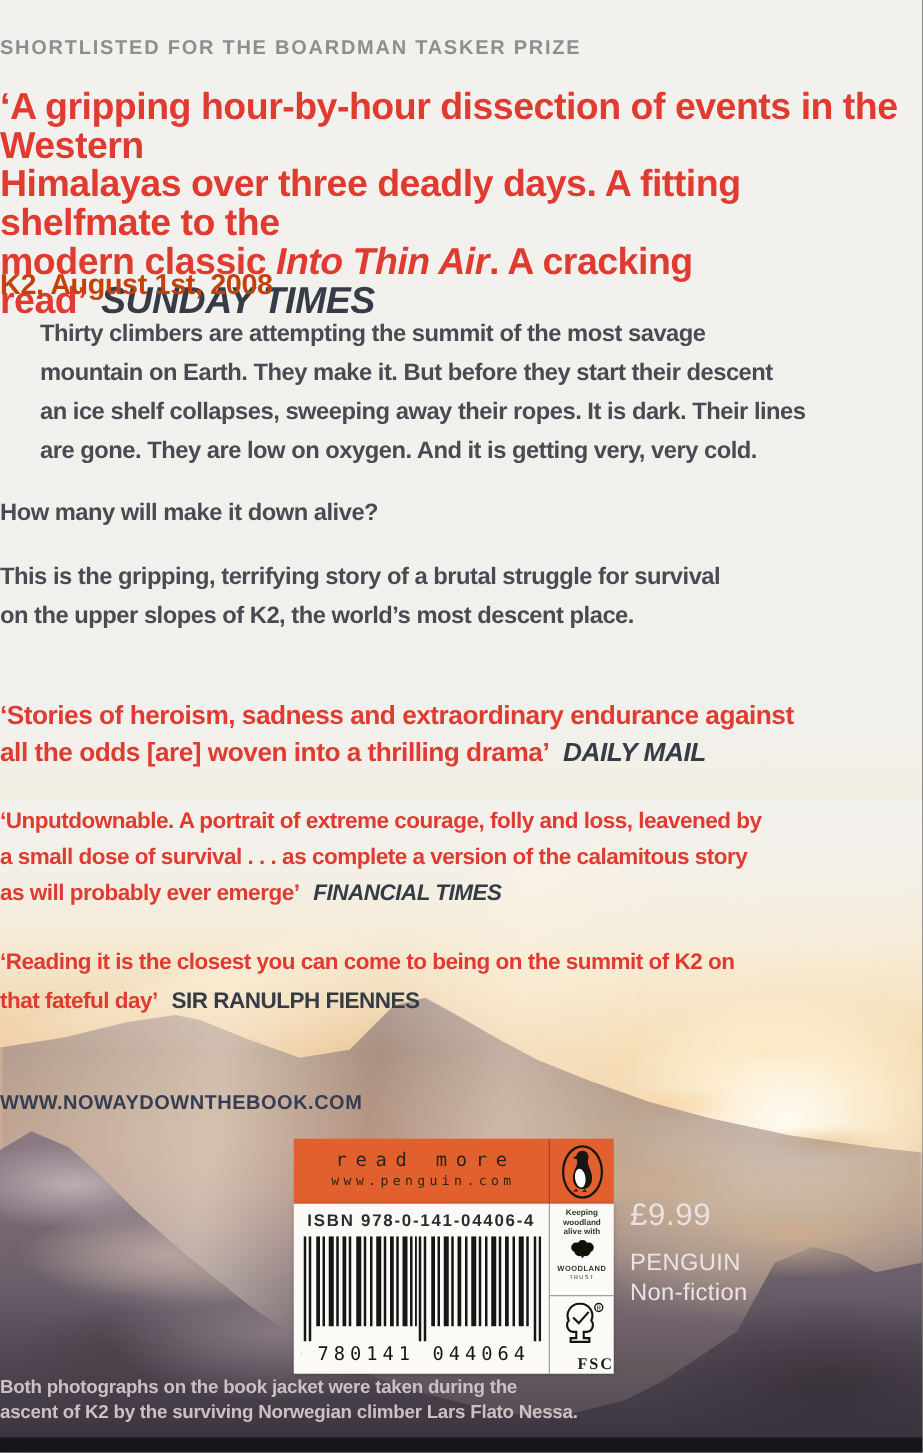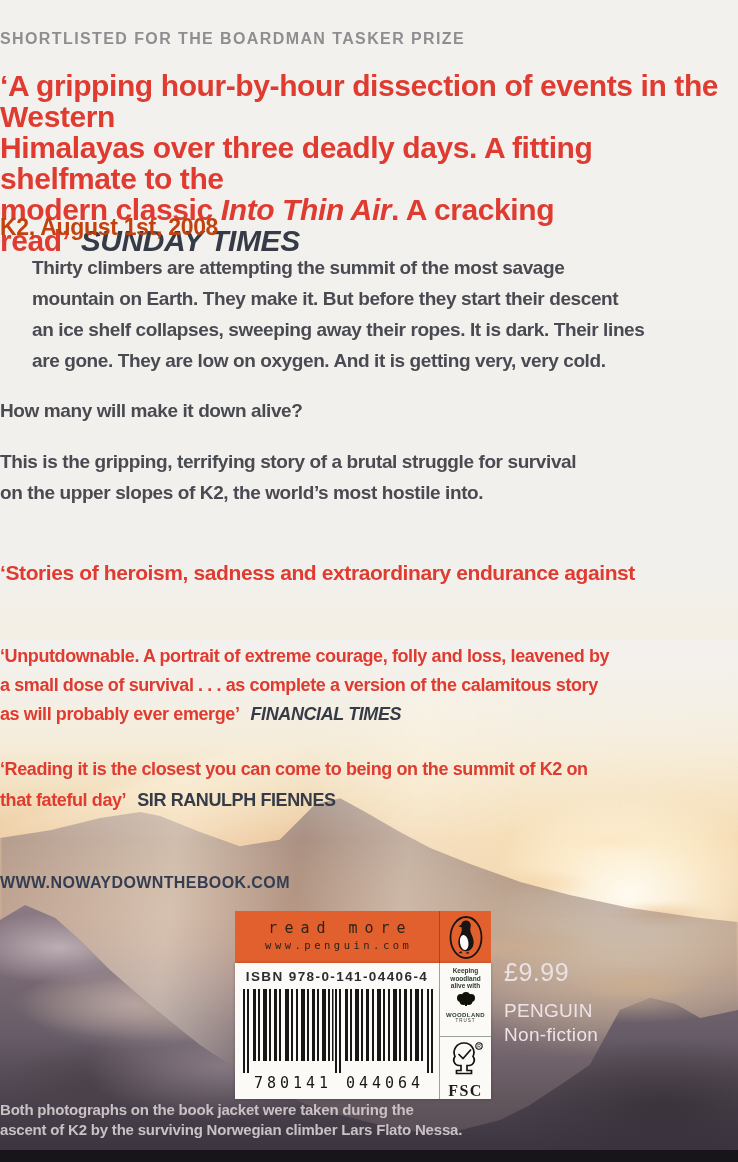--- a/index.html
+++ b/index.html
@@ -128,21 +128,21 @@
   .wt-cell{
     position:absolute;left:205px;top:0;width:51px;height:73px;text-align:center;color:#2e3b2e;
   }
   .wt-tag{margin-top:4px;font-size:6.5px;line-height:7.5px;font-weight:bold;}
   .wt-name{font-size:6px;font-weight:bold;letter-spacing:0.4px;margin-top:1px;}
   .wt-sub{font-size:4.5px;letter-spacing:1px;}
   .wt-divider{position:absolute;left:205px;top:73px;width:51px;height:1px;background:#9aa59a;}
   .fsc-cell{
     position:absolute;left:205px;top:74px;width:51px;height:62px;text-align:center;color:#1e1e1e;
   }
-  .fsc-label{font-family:"Liberation Serif",serif;font-size:16px;font-weight:bold;letter-spacing:1.5px;margin-top:-2px;}
+  .fsc-label{font-family:"Liberation Serif",serif;font-size:13px;font-weight:bold;letter-spacing:1.5px;margin-top:-2px;text-align:right;}
   
   .price{
     position:absolute;z-index:10;left:504px;top:958px;text-align:left;color:#e9e1e3;
   }
   .amount{font-size:25px;letter-spacing:0.5px;}
   .publisher{font-size:19px;margin-top:13px;letter-spacing:0.3px;color:#ece3e7;}
   .category{font-size:19px;margin-top:2px;letter-spacing:0.3px;color:#ece3e7;}
   
   .credit{top:1100px;font-size:15px;line-height:20px;font-weight:bold;letter-spacing:-0.2px;color:#cac1c5;}
 </style>
@@ -179,25 +179,28 @@
     <div>Thirty climbers are attempting the summit of the most savage</div>
     <div>mountain on Earth. They make it. But before they start their descent</div>
     <div>an ice shelf collapses, sweeping away their ropes. It is dark. Their lines</div>
     <div>are gone. They are low on oxygen. And it is getting very, very cold.</div>
   </div>
 
   <div class="txt tagline body-txt">How many will make it down alive?</div>
 
   <div class="txt para2 body-txt">
     <div>This is the gripping, terrifying story of a brutal struggle for survival</div>
-    <div>on the upper slopes of K2, the world’s most hostile into.</div>
+    <div>on the upper slopes of K2, the world’s most descent place.</div>
   </div>
 
   <div class="txt q2 redq">
     <div>‘Stories of heroism, sadness and extraordinary endurance against</div>
+    <div>
+      <span>all the odds [are] woven into a thrilling drama’</span><span class="attrib">DAILY MAIL</span>
+    </div>
   </div>
 
   <div class="txt q3 redq">
     <div>‘Unputdownable. A portrait of extreme courage, folly and loss, leavened by</div>
     <div>a small dose of survival . . . as complete a version of the calamitous story</div>
     <div>
       <span>as will probably ever emerge’</span><span class="attrib">FINANCIAL TIMES</span>
     </div>
   </div>
 

